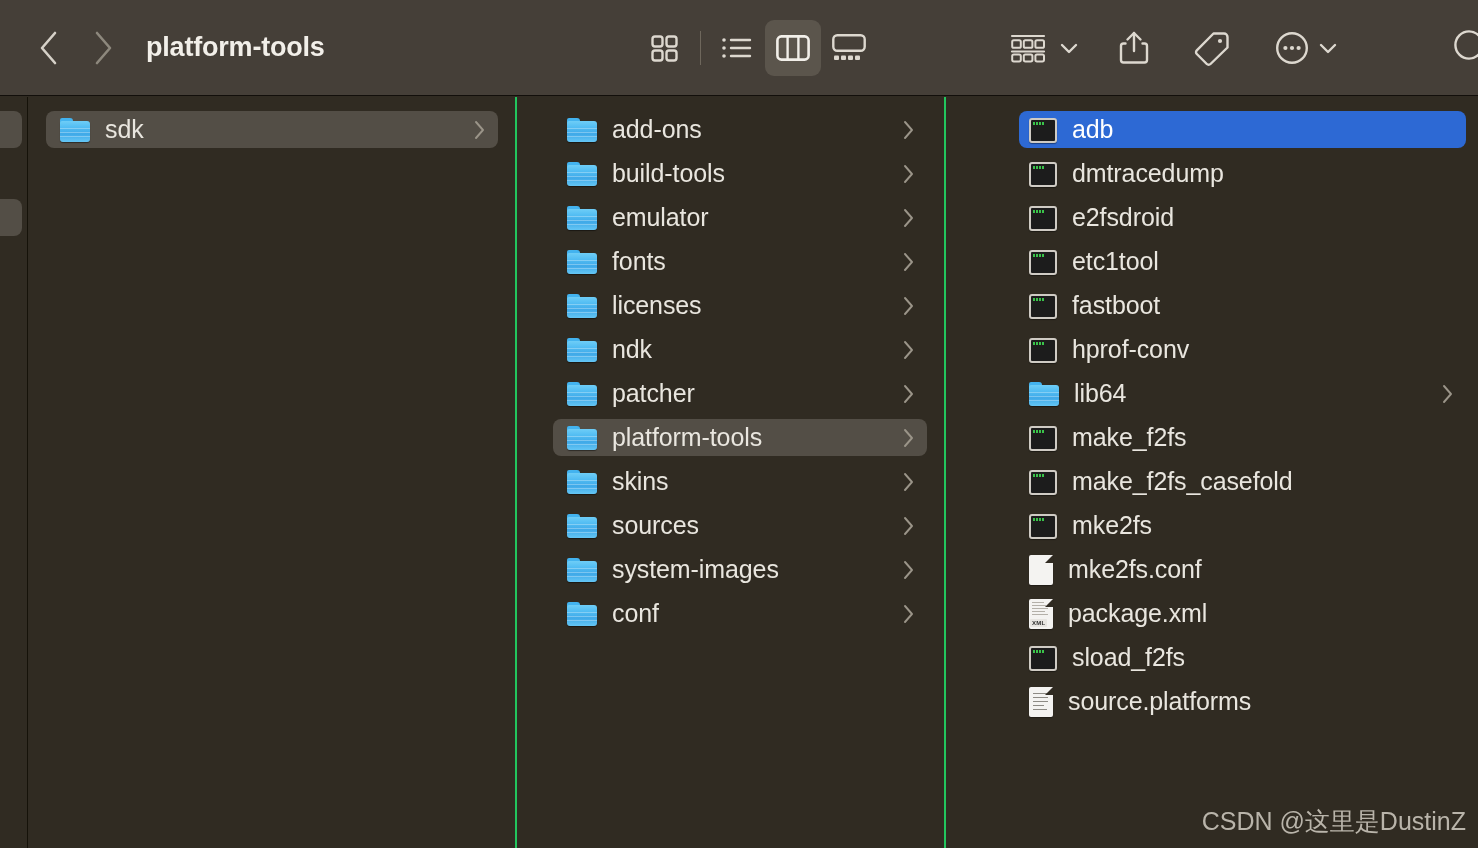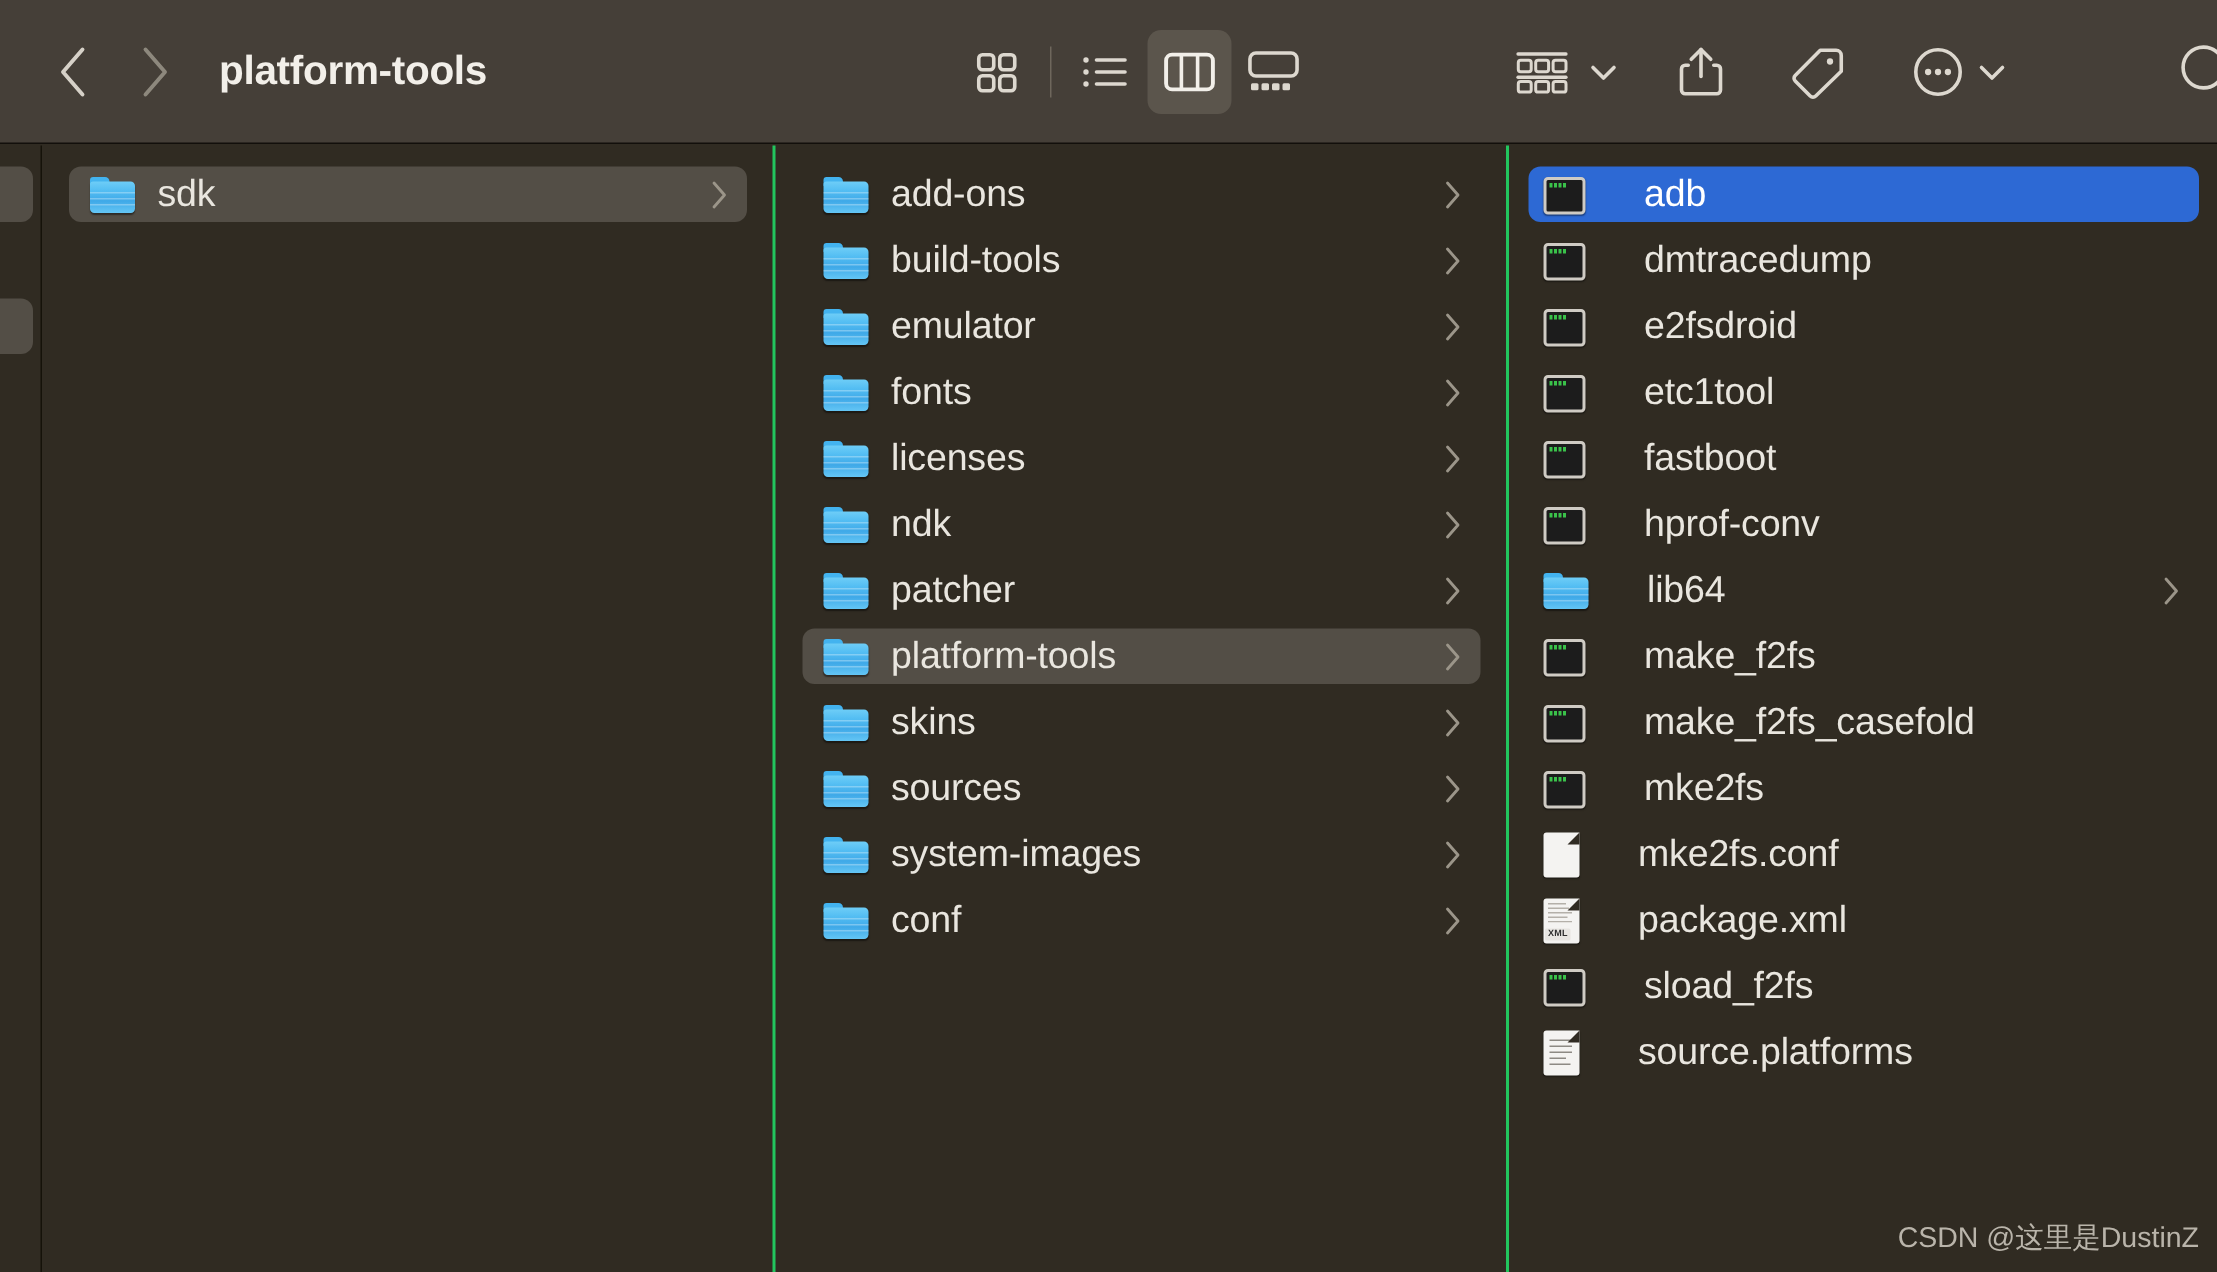--- a/index.html
+++ b/index.html
@@ -50,34 +50,34 @@
 
   
   .content { position:absolute; left:0; top:97px; width:1478px; height:751px; }
   .col {
     position:absolute; top:0; height:751px;
     border-right:2px solid #22c55e;
     overflow:hidden;
   }
   #col-partial { left:0; width:28px; border-right:1px solid #151209; }
   #col-1 { left:29px; width:488px; }
-  #col-2 { left:518px; width:488px; }
+  #col-2 { left:518px; width:428px;padding-left:18px; }
   #col-3 { left:1007px; width:471px; border-right:none; }
 
   .col-inner { padding-top:14px; }
 
   .row {
     position:relative;
     display:flex; align-items:center;
     height:37px;
     margin:0 17px 7px 17px;
     border-radius:8px;
     padding-left:14px; padding-right:12px;
   }
-  #col-3 .row { margin:0 12px 7px 12px; padding-left:10px;gap:24px; }
+  #col-3 .row { margin:0 12px 7px 12px; padding-left:10px; }
   .row.sel-inactive { background:#534e46; }
   .row.sel-active { background:#2d69d4; }
   .row-label {
     font-size:25px; color:#e9e6df; white-space:nowrap;
     letter-spacing:-0.1px; margin-left:15px;
   }
   .row.sel-active .row-label { color:#ffffff; }
   .row-chevron { margin-left:auto; display:flex; align-items:center; }
 
   .partial-row {
@@ -140,21 +140,21 @@
   .ico-doc .d-badge {
     position:absolute; left:1px; bottom:2px;
     font-size:6px; font-weight:bold; color:#2f2f2f;
     background:#e7e5e1; padding:0 2px; border-radius:1px;
     letter-spacing:0.2px; line-height:8px;
     font-family:"Liberation Sans",sans-serif;
   }
 
   .watermark {
     position:absolute; right:12px; bottom:10px;
-    font-size:19px; color:#b9b4aa;
+    font-size:25px; color:#b9b4aa;
     font-family:"Liberation Sans","DejaVu Sans",sans-serif;
     white-space:nowrap;
   }
 </style>
 </head>
 <body>
 
 <div id="app">
 
   <div class="toolbar">

